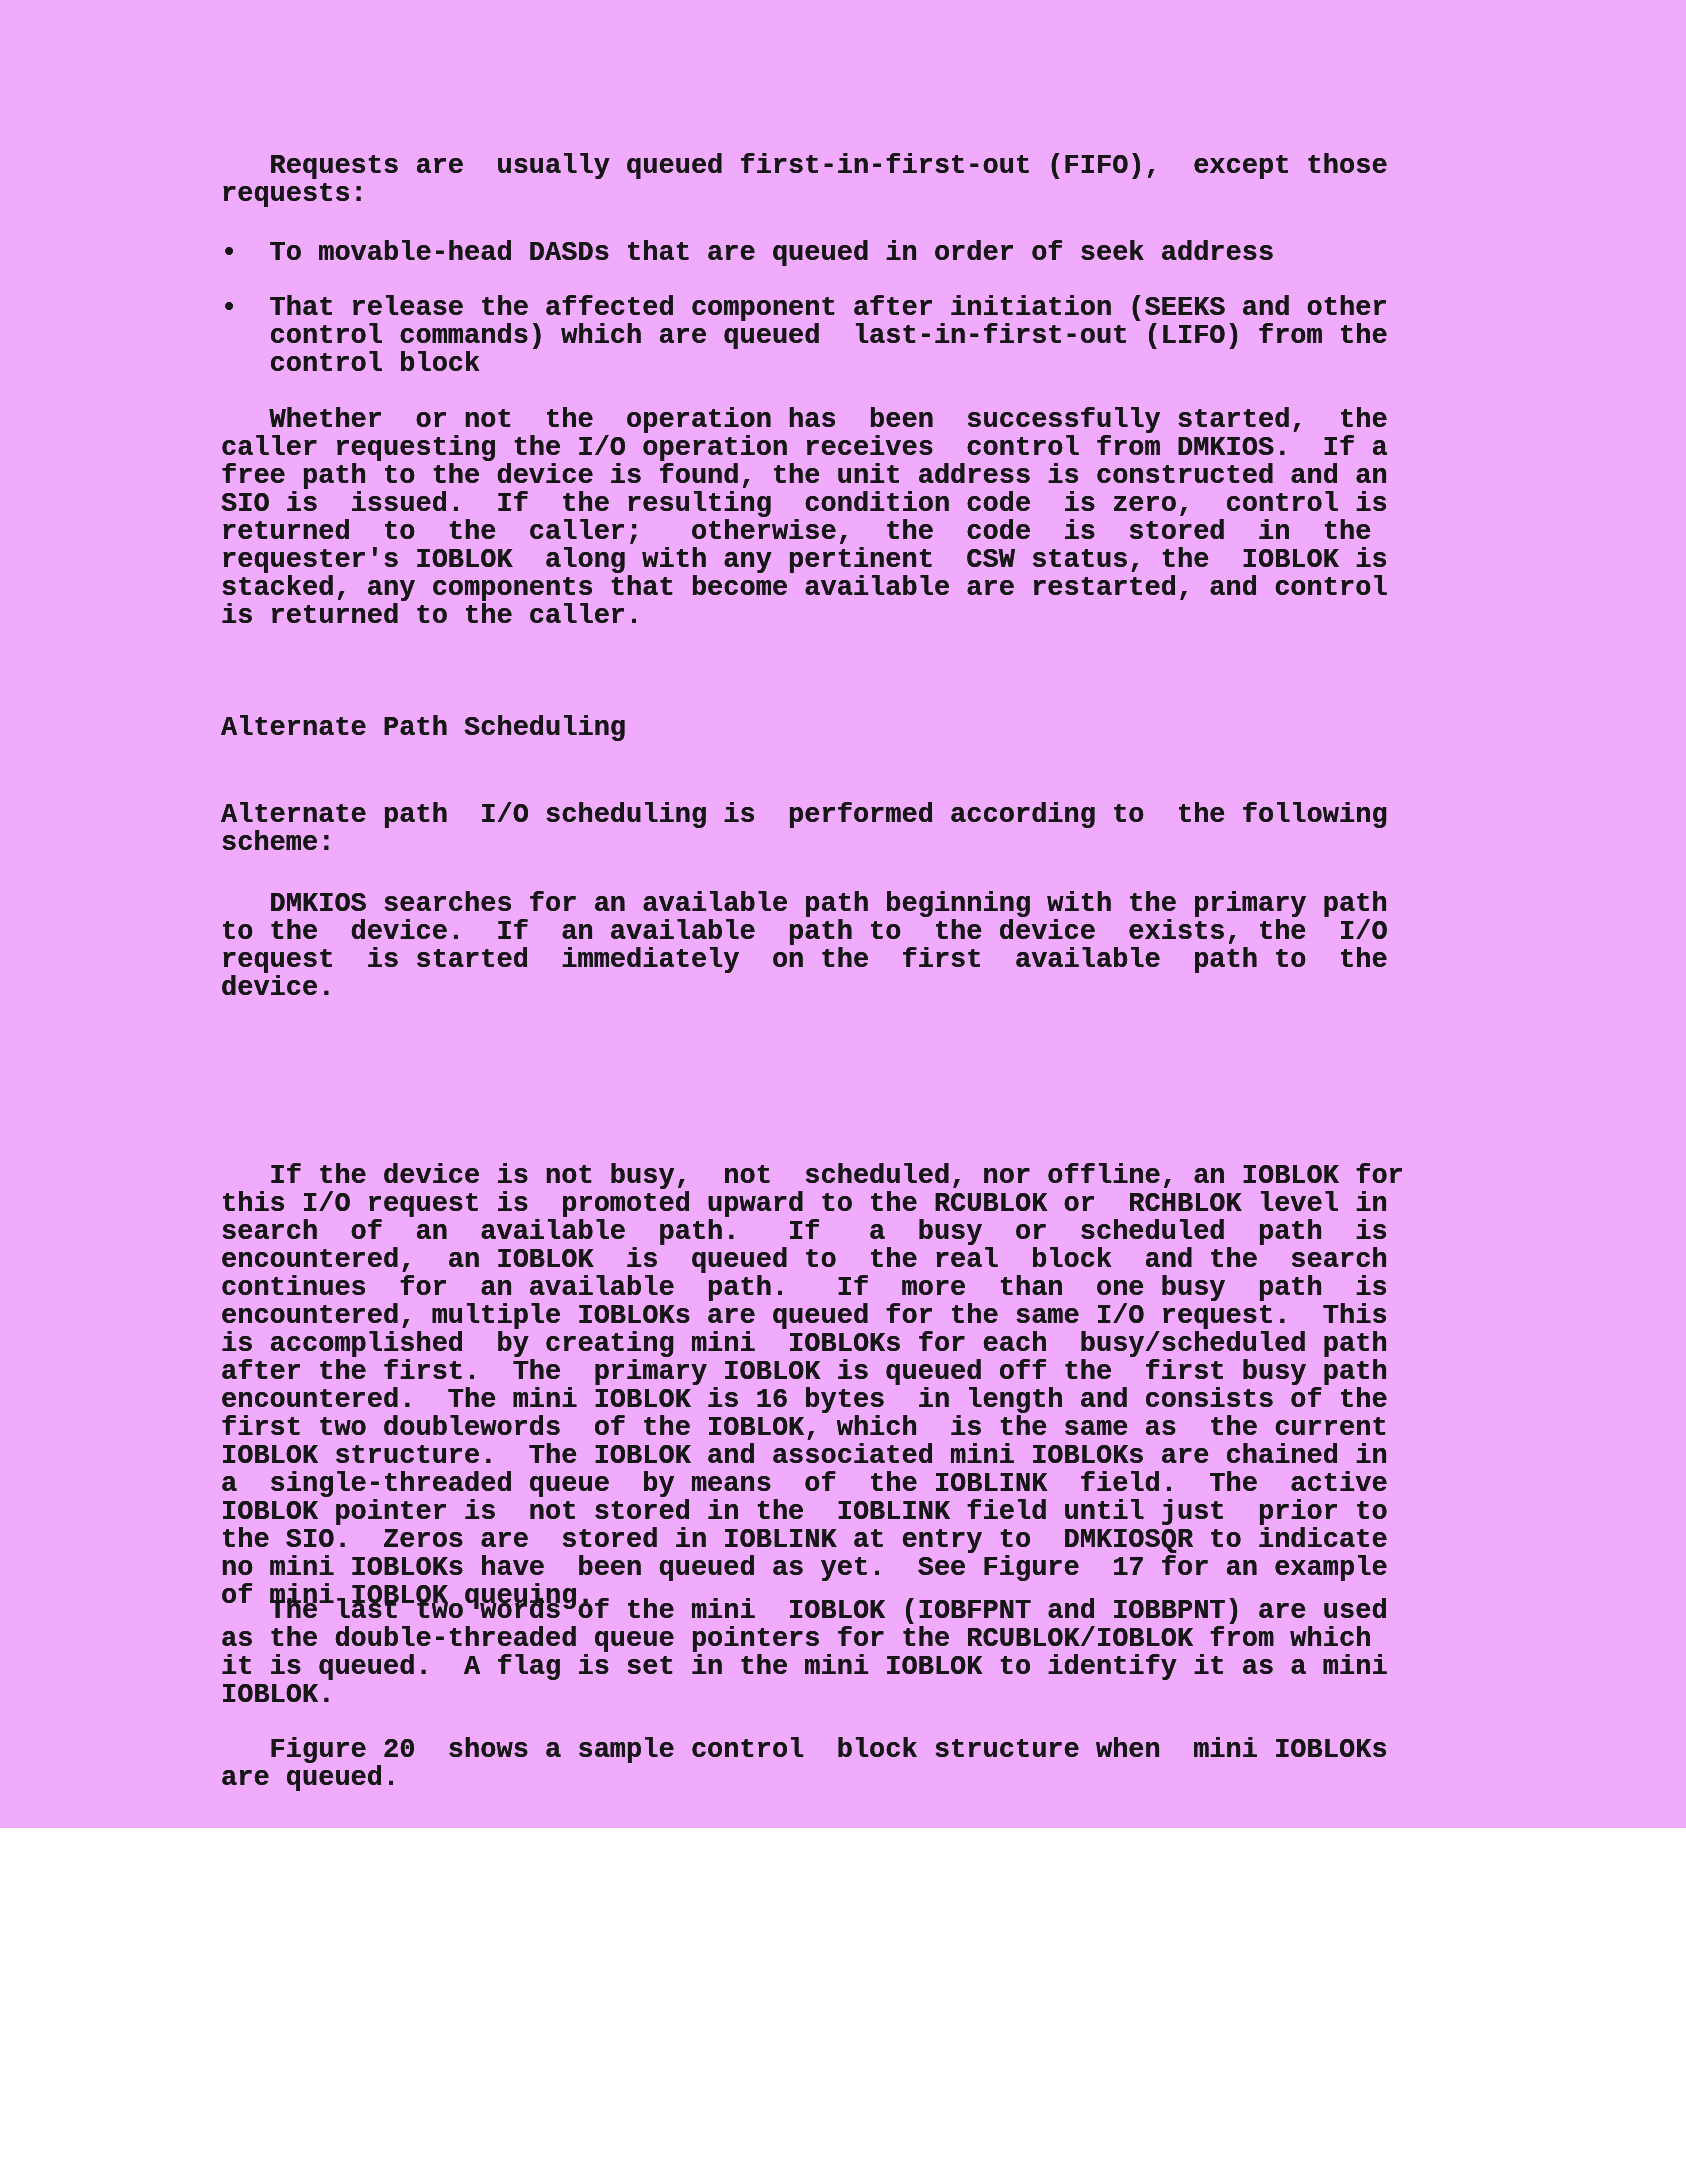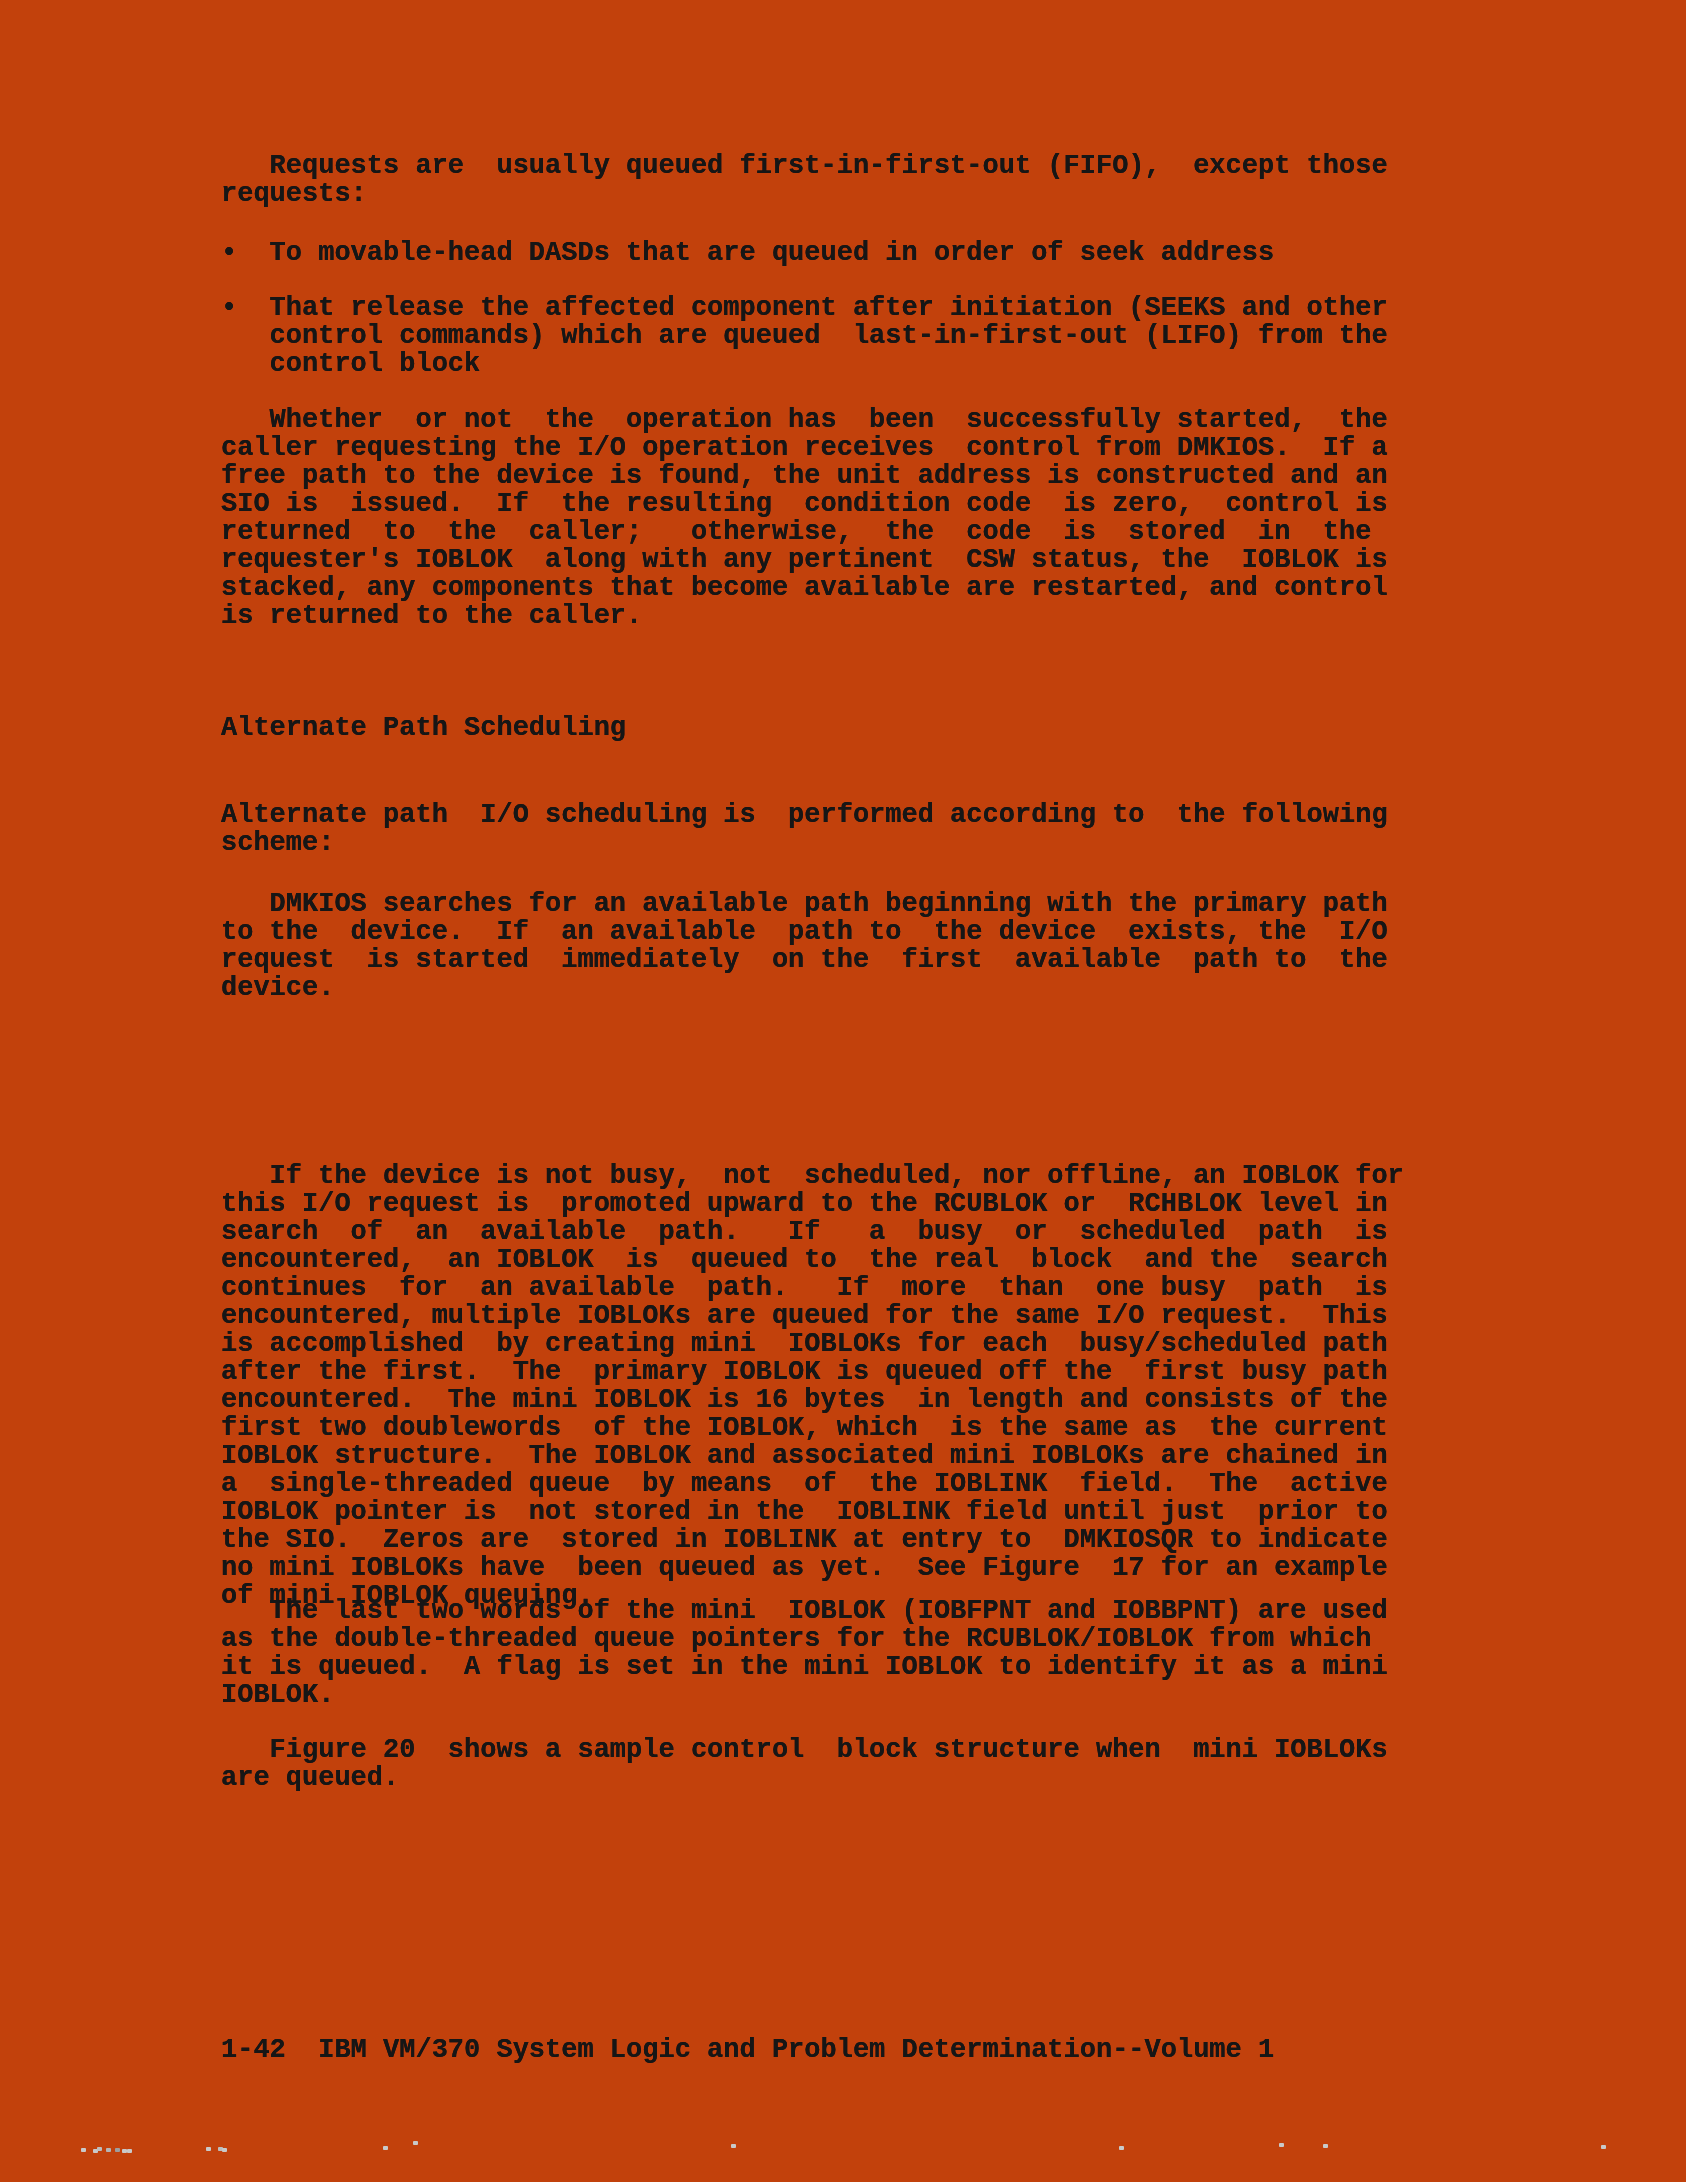--- a/index.html
+++ b/index.html
@@ -1,20 +1,20 @@
 <!DOCTYPE html>
 <html style="font-size:15px"><head>
 <meta charset="utf-8">
 <style>
   html,body{margin:0;padding:0;background:#ffffff;}
   .page{
     position:relative;
     width:1686px;
-    height:2182px;
-    background:#c2410c;
+    height:1828px;
+    background:#f0abfc;
     overflow:hidden;
     font-family:"Liberation Mono","DejaVu Sans Mono",monospace;
   }
   .blk{
     position:absolute;
     left:221px;
     white-space:pre;
     font-size:27px;
     line-height:28px;
     font-weight:bold;

